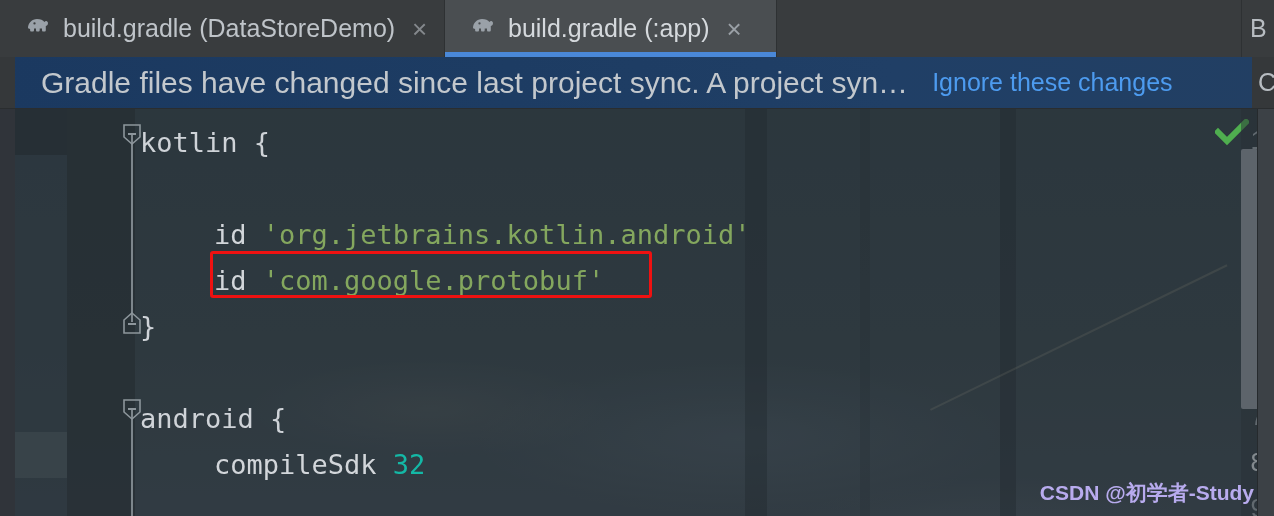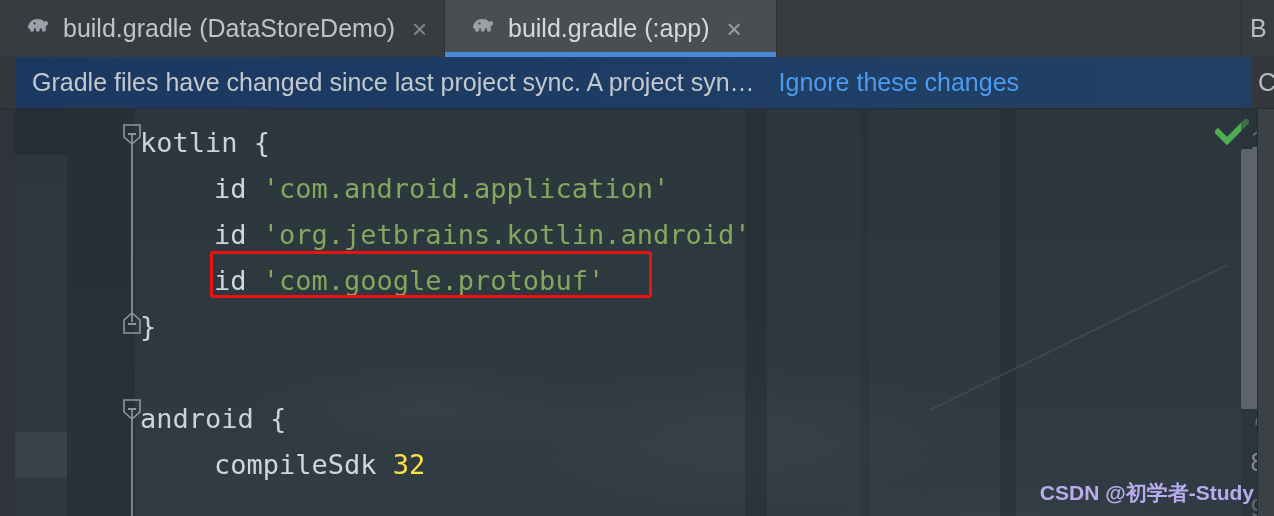--- a/index.html
+++ b/index.html
@@ -73,22 +73,22 @@
     position: absolute; left: 0; top: 57px;
     width: 1274px; height: 52px;
     background: linear-gradient(90deg,#1b3960 0%, #1d3c63 40%, #203f66 70%, #223f63 100%);
     display: flex; align-items: center;
     box-sizing: border-box;
     border-bottom: 1px solid #2a2d2f;
     overflow: hidden;
   }
   .notify-left-pad { width: 15px; height: 100%; background: #35383a; flex: 0 0 auto; }
   .notify-text {
-    color: #c3c8cd; font-size: 25px;
-    margin-left: 17px; white-space: nowrap;
+    color: #c3c8cd; font-size: 30px;
+    margin-left: 26px; white-space: nowrap;
   }
   .notify-link {
     color: #4d9bef; font-size: 25px;
     white-space: nowrap; cursor: pointer;
   }
   .notify-link.sync { margin-left: 58px; }
   .notify-link.ignore { margin-left: 24px; }
   .notify-tail {
     flex: 1 1 auto; height: 100%;
     display: flex; align-items: center; justify-content: flex-end;
@@ -176,21 +176,21 @@
     position: absolute; left: 140px; top: 0;
     width: 1134px; height: 407px;
     font-family: "DejaVu Sans Mono", monospace;
     font-size: 27px;
     white-space: pre;
   }
   .cl { position: absolute; left: 0; line-height: 1; }
   .tok-kw   { color: #cfd3d8; }
   .tok-fn   { color: #d2d6da; }
   .tok-str  { color: #84a75e; }
-  .tok-num  { color: #fde047; text-align: right; }
+  .tok-num  { color: #14b8a6; text-align: right; }
   .tok-pl   { color: #cfd3d8; }
 
   
   .redbox {
     position: absolute;
     border: 3px solid #ef1111;
     border-radius: 3px;
     box-sizing: border-box;
     pointer-events: none;
   }
@@ -312,21 +312,20 @@
     <div class="fold-line" style="top:300px; height:107px;"></div>
     <div class="fold-marker" style="top:290px;">
       <svg width="20" height="22" viewBox="0 0 20 22">
           <path d="M2 1 H18 V13 L10 20 L2 13 Z" fill="none" stroke="#8d969c" stroke-width="1.6"></path>
           <rect x="6" y="9" width="8" height="2" fill="#8d969c"></rect>
         </svg>
     </div>
 
     <div class="code">
       <div class="cl" style="top:20px;"><span class="tok-kw">kotlin </span><span class="tok-pl">{</span></div>
-      <div class="cl" style="top:66px; left:74px;"><span class="tok-fn">id </span><span class="tok-str">'com.android.application'</span></div>
       <div class="cl" style="top:112px; left:74px;"><span class="tok-fn">id </span><span class="tok-str">'org.jetbrains.kotlin.android'</span></div>
       <div class="cl" style="top:158px; left:74px;"><span class="tok-fn">id </span><span class="tok-str">'com.google.protobuf'</span></div>
       <div class="cl" style="top:204px;"><span class="tok-pl">}</span></div>
       <div class="cl" style="top:250px;"></div>
       <div class="cl" style="top:296px;"><span class="tok-kw">android </span><span class="tok-pl">{</span></div>
       <div class="cl" style="top:342px; left:74px;"><span class="tok-fn">compileSdk </span><span class="tok-num">32</span></div>
       <div class="cl" style="top:388px;"></div>
     </div>
 
     <div class="redbox" style="left:210px; top:142px; width:442px; height:47px;"></div>

